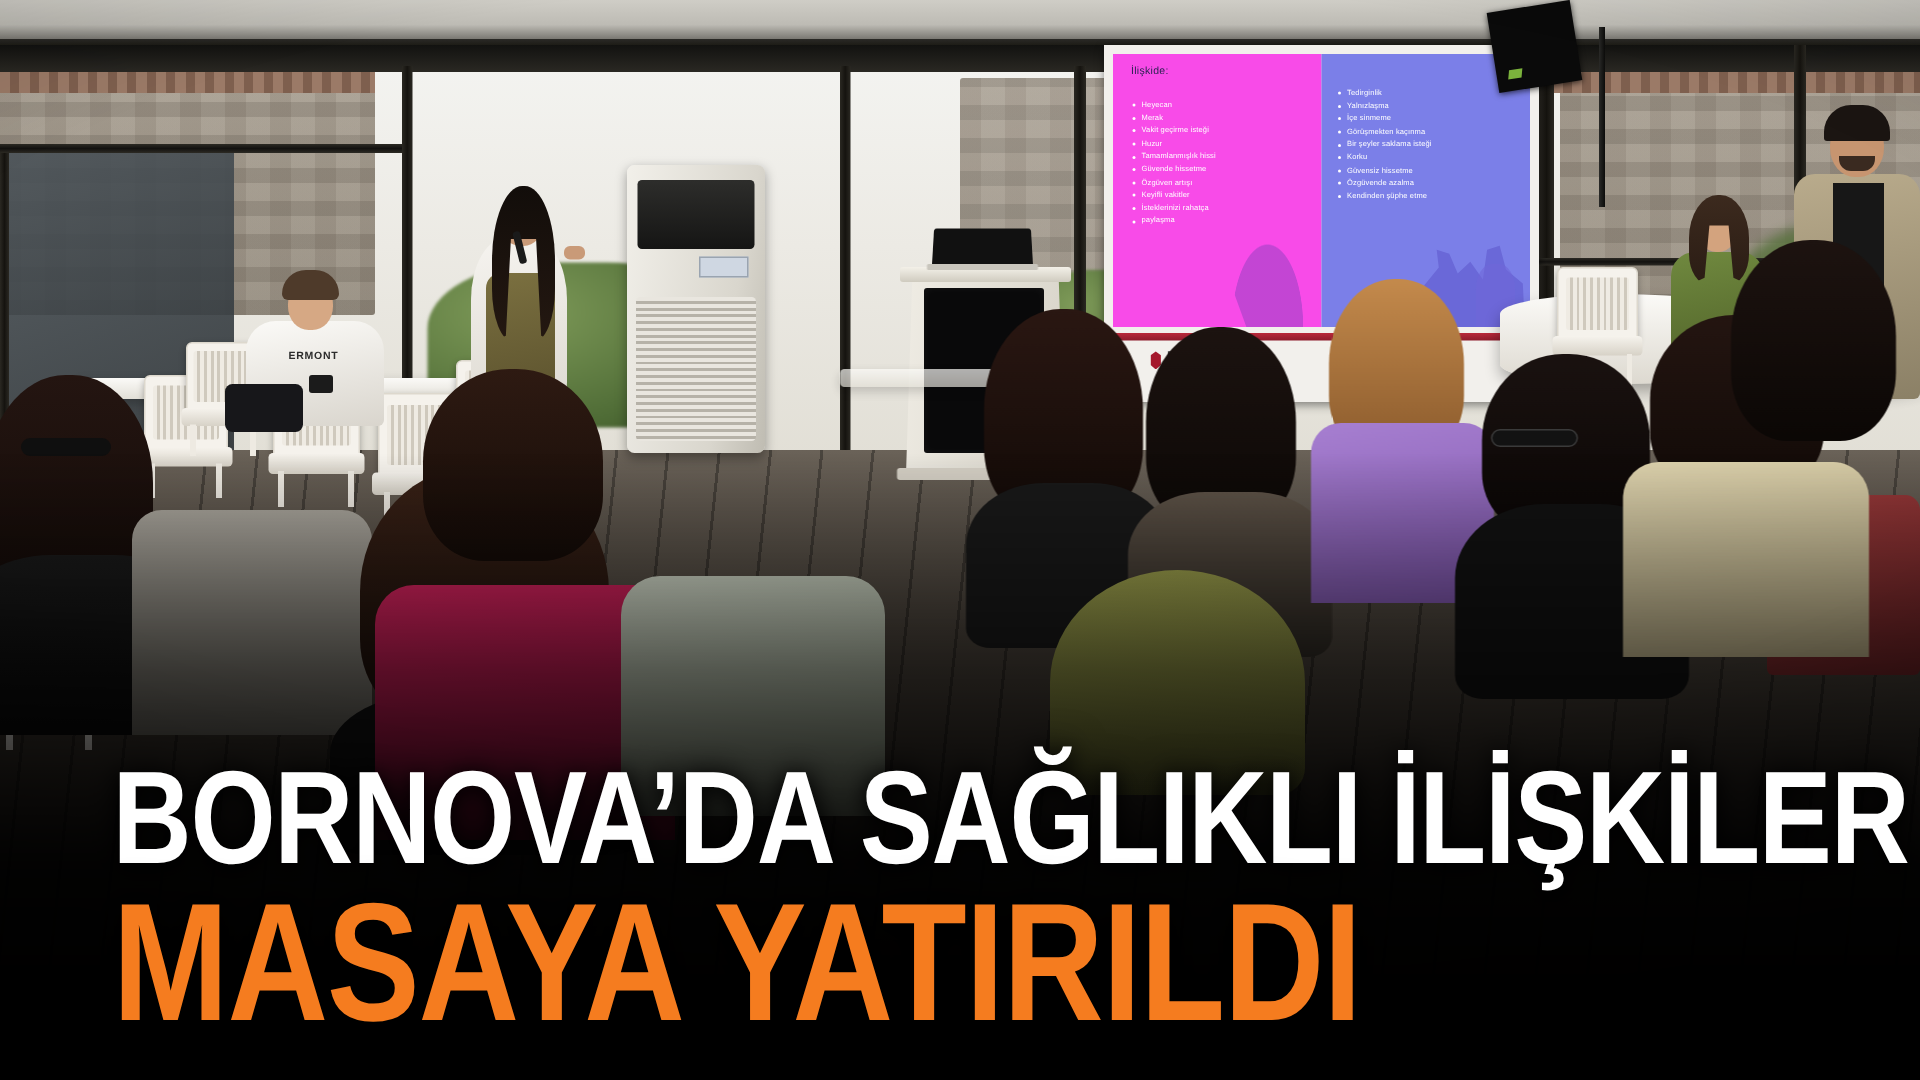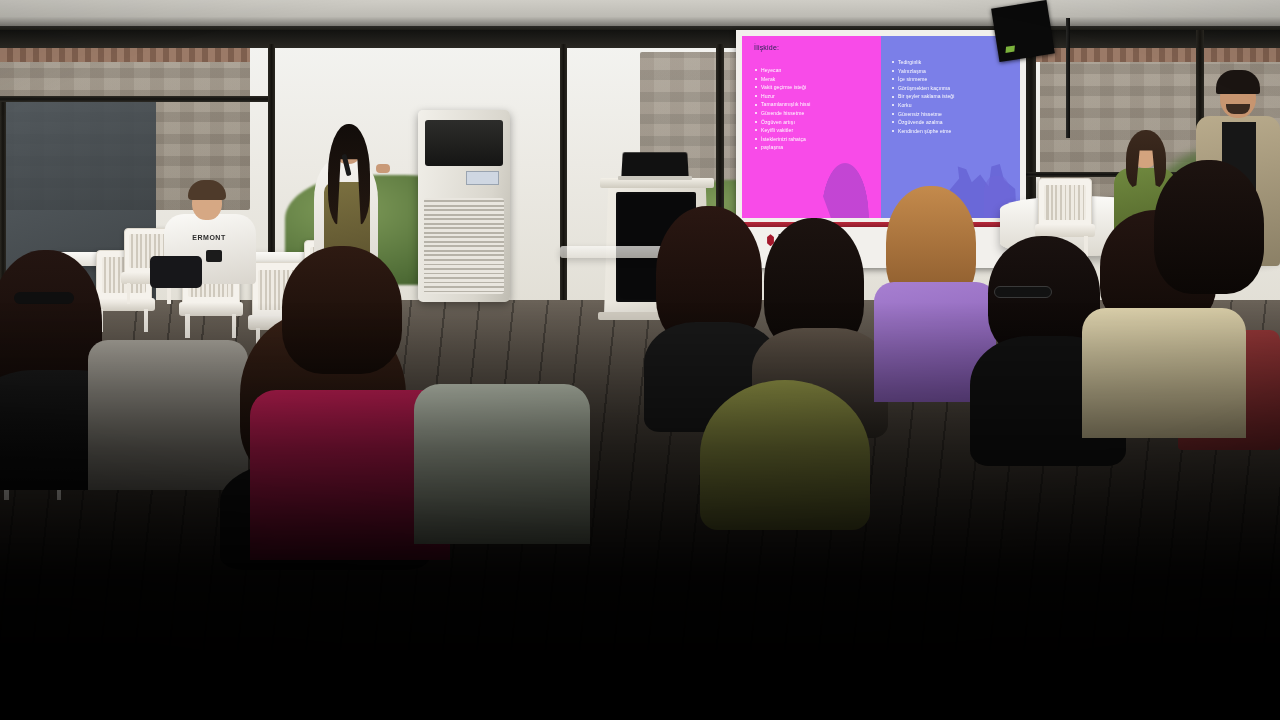--- a/index.html
+++ b/index.html
@@ -371,14 +371,18 @@
     <div class="person" style="left:1150px;top:160px;width:120px;height:200px;">
       <div class="hair-long" style="left:4px;top:0px;width:110px;height:134px;background:linear-gradient(180deg,#1d1310,#0b0705);"></div>
     </div>
     <div class="person" style="left:700px;top:380px;width:170px;height:180px;">
       <div style="position:absolute;left:0px;top:0px;width:170px;height:150px;background:linear-gradient(170deg,#9fa24e,#6f7233);border-radius:50% 50% 18px 18px;"></div>
     </div>
 
     <div class="vignette"></div>
   </div>
 
+  <div class="headline">
+    <div class="hl-line hl-1">BORNOVA’DA SAĞLIKLI İLİŞKİLER</div>
+    <div class="hl-line hl-2">MASAYA YATIRILDI</div>
+  </div>
 
 </div>
 
 </body></html>

